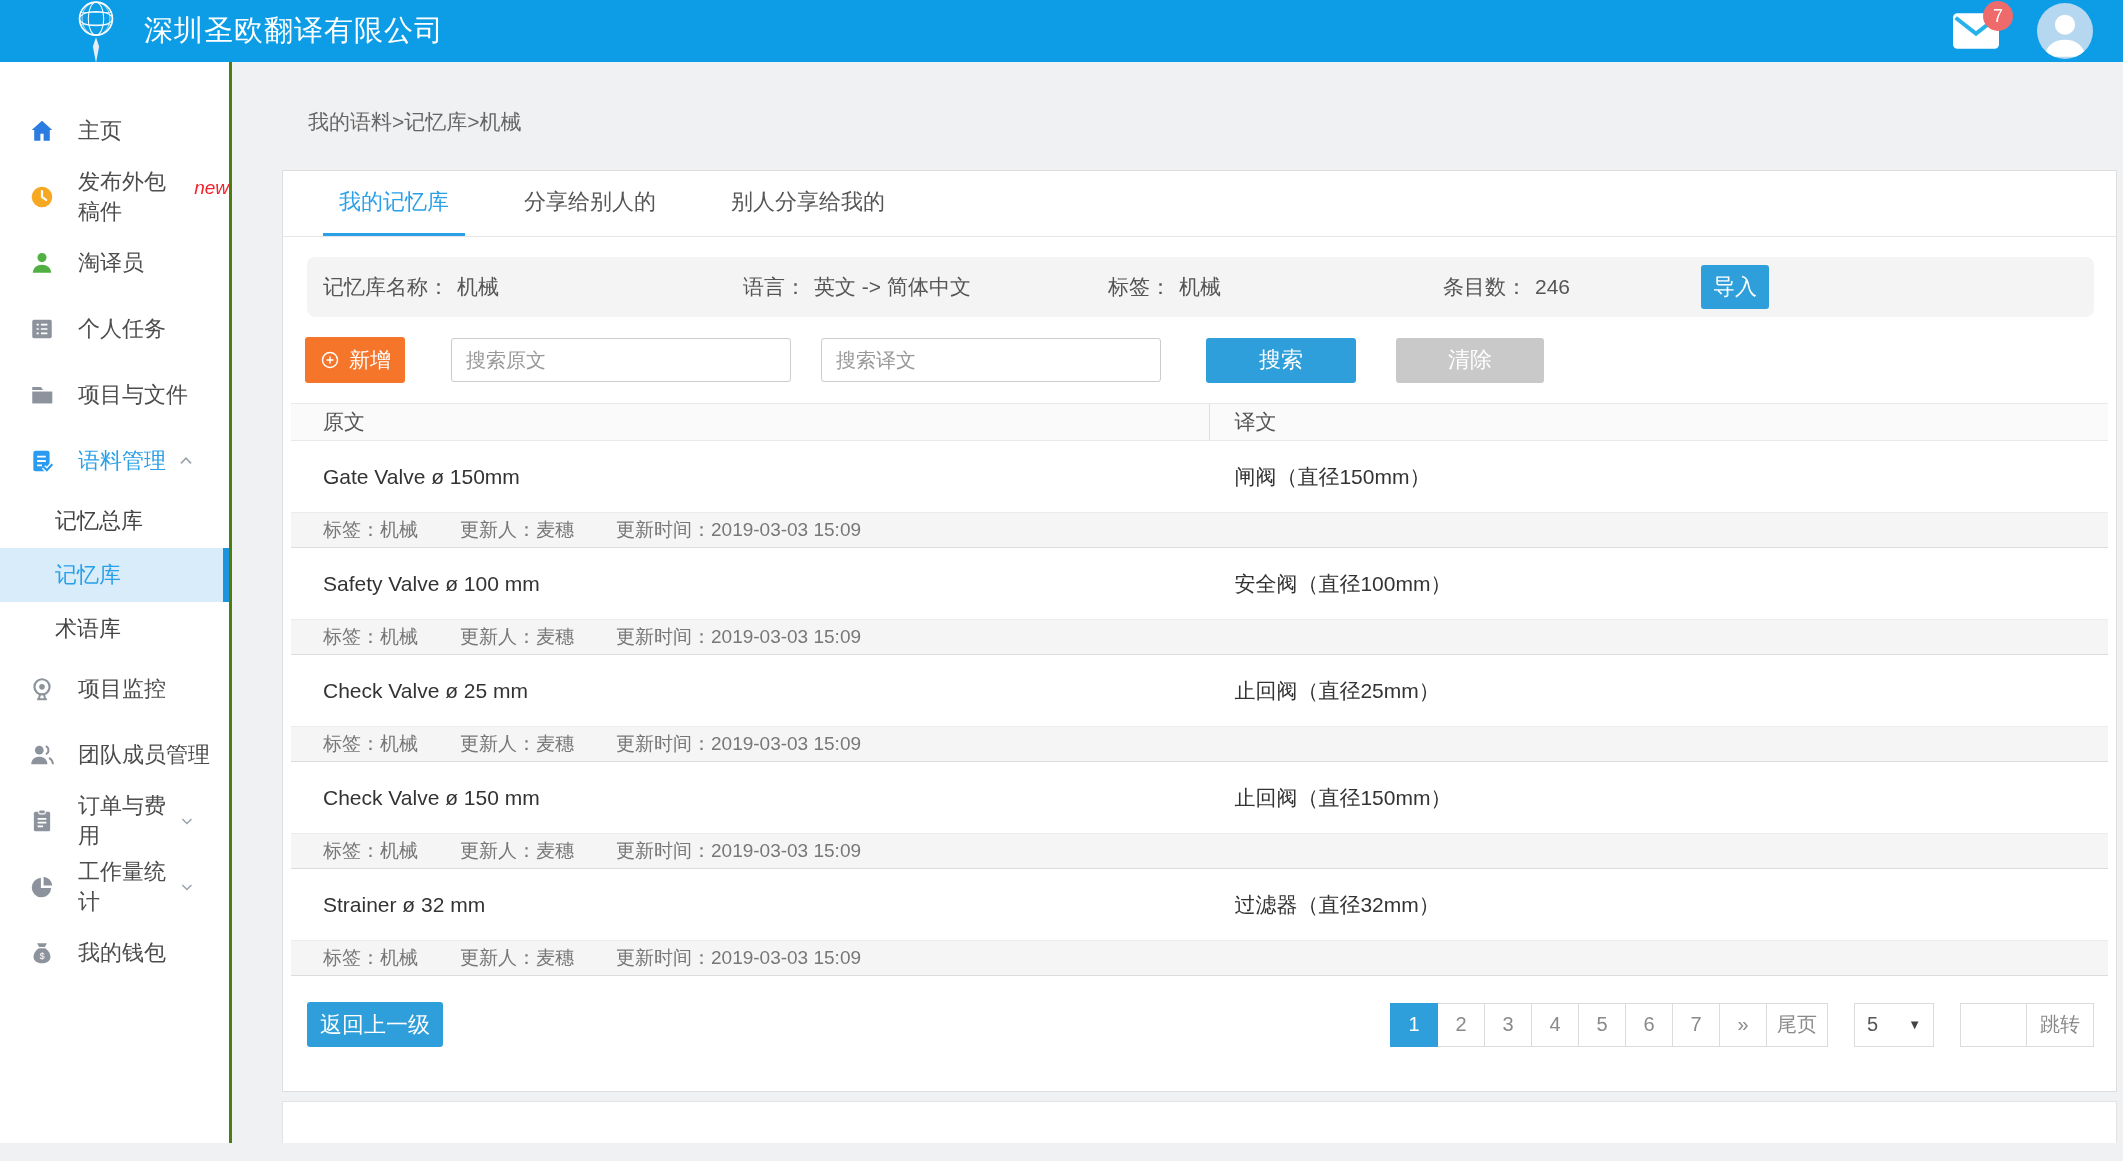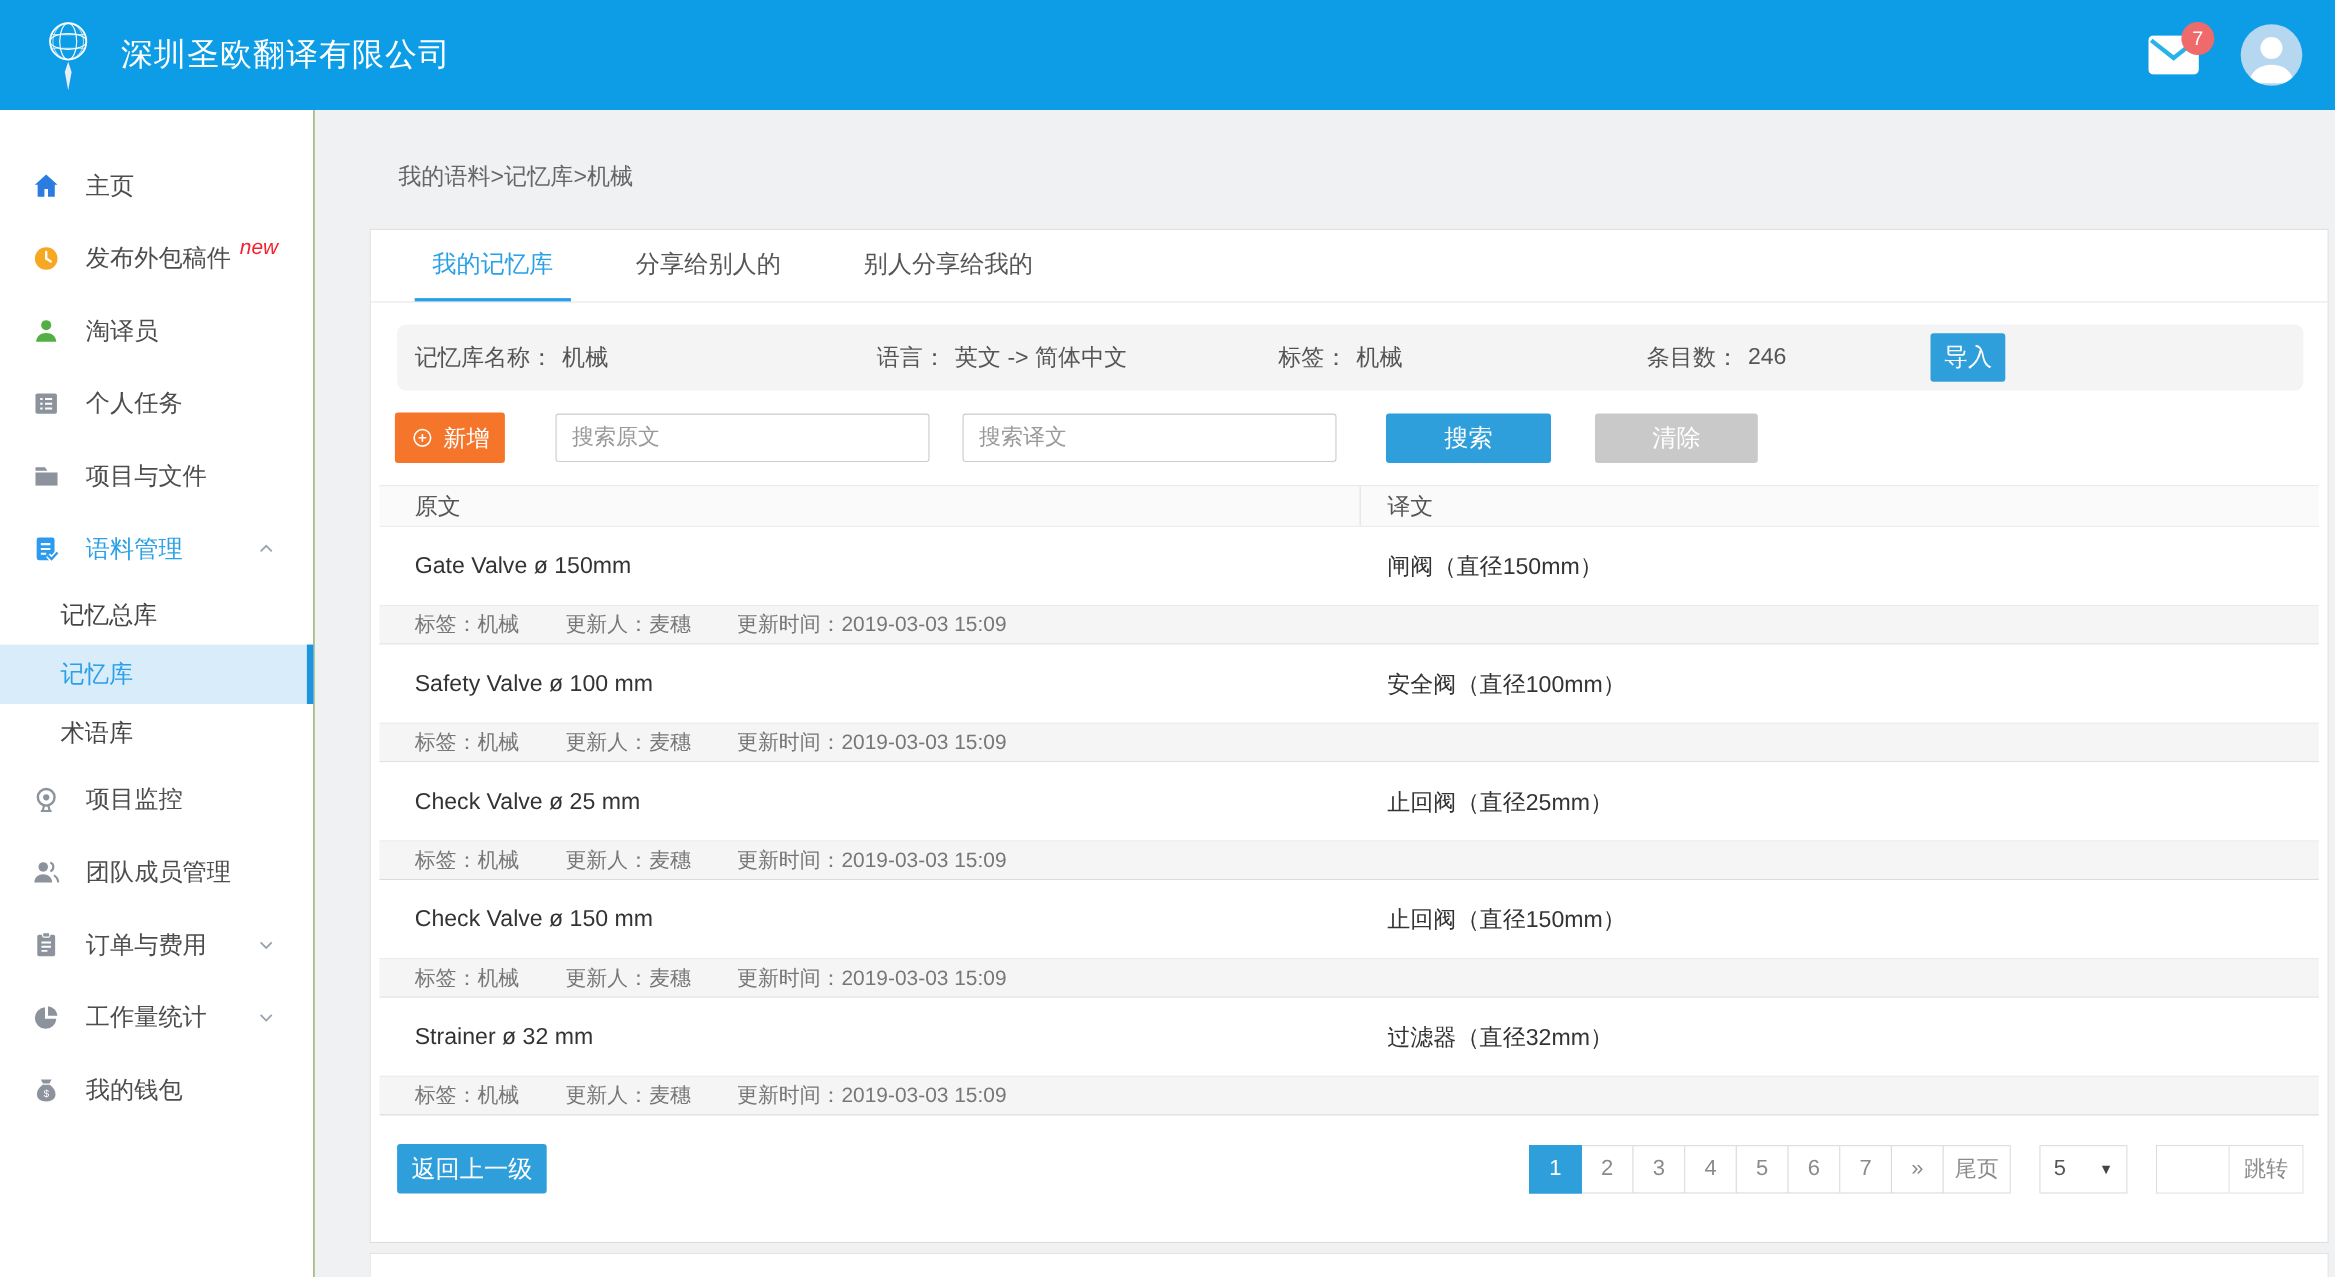--- a/index.html
+++ b/index.html
@@ -1,31 +1,31 @@
 <!DOCTYPE html>
 <html><head>
 <meta charset="utf-8">
 <style>
   * { box-sizing: border-box; margin: 0; padding: 0; }
   html, body { width: 2123px; height: 1161px; overflow: hidden;
     font-family: "Liberation Sans", "DejaVu Sans", sans-serif; background: #f0f1f2; }
 
   
-  .header { height: 100px; background: #0d9de6; display: flex; align-items: center; }
+  .header { height: 62px; background: #0d9de6; display: flex; align-items: center; padding-left: 34px; }
   .logo { width: 52px; height: 68px; margin-left: 36px; flex: none; }
   .company-name { color: #fff; font-size: 29px; margin-left: 22px; letter-spacing: 1px; }
   .header-right { margin-left: auto; display: flex; align-items: center; gap: 38px; padding-right: 30px; }
   .mail-wrap { position: relative; width: 46px; height: 36px; cursor: pointer; }
   .badge { position: absolute; top: -12px; right: -14px; width: 30px; height: 30px; border-radius: 50%;
     background: #ef6b6b; color: #fff; font-size: 18px; display: flex; align-items: center; justify-content: center; }
   .avatar { width: 56px; height: 56px; border-radius: 50%; background: #b5d7f0; overflow: hidden; cursor: pointer; }
 
   
   .main { display: flex; height: 1081px; }
-  .sidebar { width: 286px; background: #fff; border-right: 1px solid #4d7c0f; padding-top: 36px; flex: none; }
+  .sidebar { width: 232px; background: #fff; border-right: 3px solid #4d7c0f; padding-top: 36px; flex: none; }
   .content { flex: 1; background: #f0f1f2; padding-top: 46px; }
 
   
   .side-item { height: 66px; display: flex; align-items: center; padding-left: 29px; cursor: pointer; }
   .side-item .icon { width: 26px; height: 26px; flex: none; }
   .side-item .lbl { margin-left: 23px; font-size: 22px; color: #4d4d4d; }
   .side-item .lbl.blue { color: #2aa0e8; }
   .new-badge { color: #f5222d; font-style: italic; font-size: 19px; position: relative; top: -9px; margin-left: 8px; }
   .side-section { height: 62px; margin-top: 26px; display: flex; align-items: center; padding-left: 28px;
     color: #b3bac2; font-weight: bold; font-size: 21px; }

